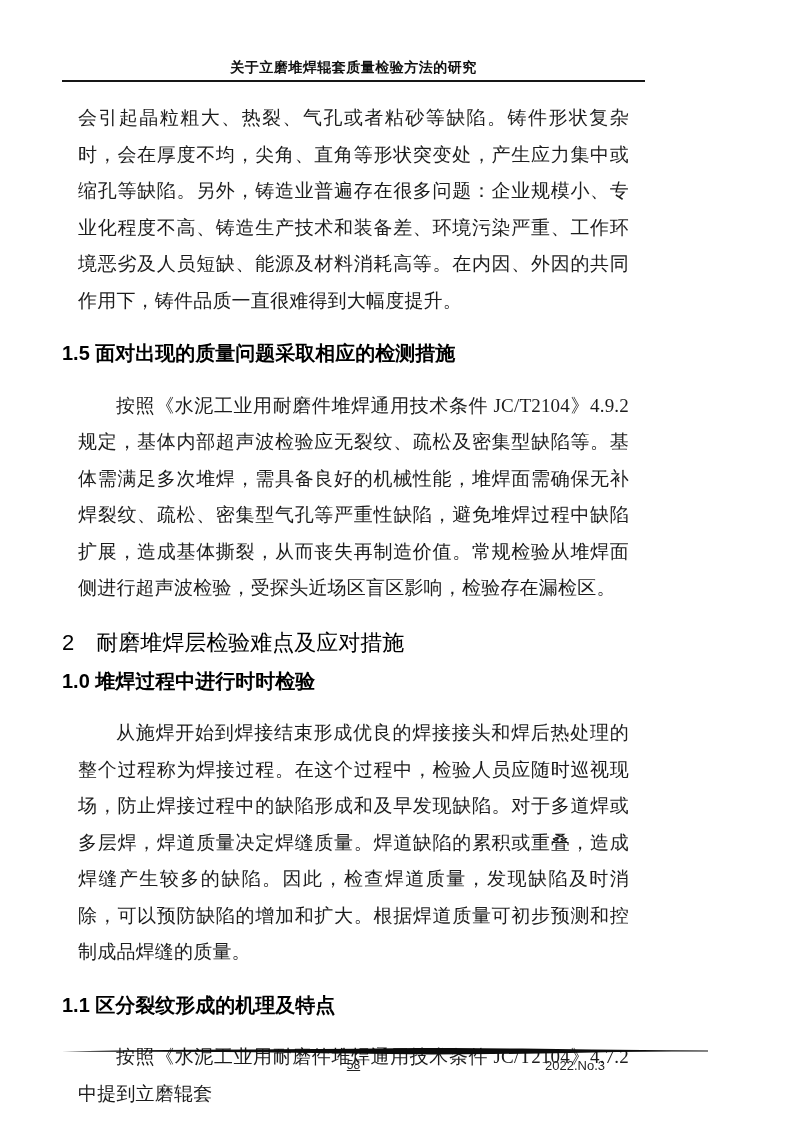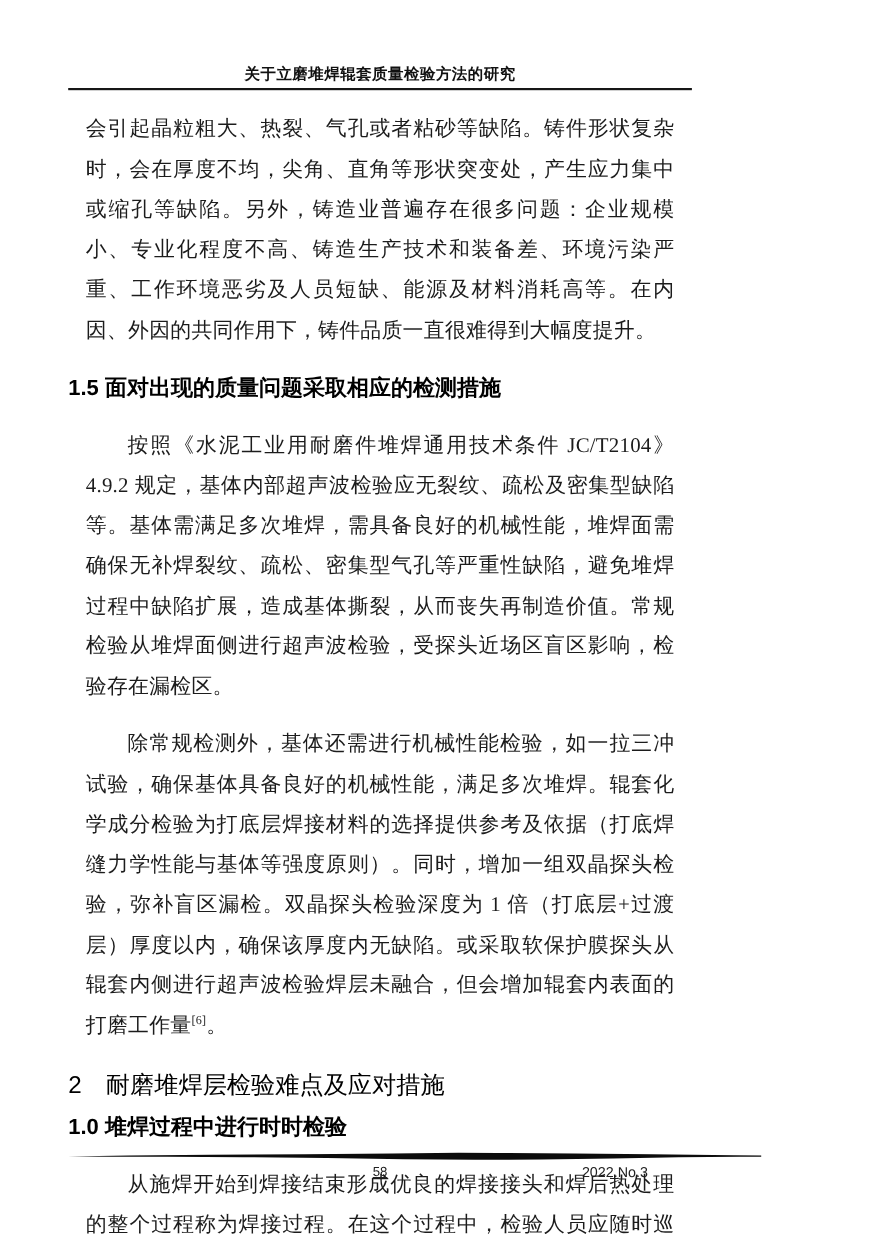--- a/index.html
+++ b/index.html
@@ -4,20 +4,21 @@
 <style>
   html, body { margin: 0; padding: 0; background: #ffffff; }
   .page {
     position: relative;
     width: 692px;
     height: 1122px;
     background: #ffffff;
     overflow: hidden;
     font-family: "Liberation Serif", "DejaVu Serif", serif;
     color: #1c1c1c;
+    padding-left: 16px;
   }
   
   .header {
     position: absolute;
     left: 62px;
     right: 63px;
     top: 0;
     height: 82px;
     display: flex;
     align-items: flex-end;
@@ -110,21 +111,20 @@
   </div>
 
   <div class="content">
 
     <p class="para">会引起晶粒粗大、热裂、气孔或者粘砂等缺陷。铸件形状复杂时，会在厚度不均，尖角、直角等形状突变处，产生应力集中或缩孔等缺陷。另外，铸造业普遍存在很多问题：企业规模小、专业化程度不高、铸造生产技术和装备差、环境污染严重、工作环境恶劣及人员短缺、能源及材料消耗高等。在内因、外因的共同作用下，铸件品质一直很难得到大幅度提升。</p>
 
     <h3 class="h-sub">1.5 面对出现的质量问题采取相应的检测措施</h3>
 
     <p class="para indent">按照《水泥工业用耐磨件堆焊通用技术条件 JC/T2104》4.9.2 规定，基体内部超声波检验应无裂纹、疏松及密集型缺陷等。基体需满足多次堆焊，需具备良好的机械性能，堆焊面需确保无补焊裂纹、疏松、密集型气孔等严重性缺陷，避免堆焊过程中缺陷扩展，造成基体撕裂，从而丧失再制造价值。常规检验从堆焊面侧进行超声波检验，受探头近场区盲区影响，检验存在漏检区。</p>
 
-    <p class="para indent"><span>除常规检测外，基体还需进行机械性能检验，如一拉三冲试验，确保基体具备良好的机械性能，满足多次堆焊。辊套化学成分检验为打底层焊接材料的选择提供参考及依据（打底焊缝力学性能与基体等强度原则）。同时，增加一组双晶探头检验，弥补盲区漏检。双晶探头检验深度为 1 倍（打底层+过渡层）厚度以内，确保该厚度内无缺陷。或采取软保护膜探头从辊套内侧进行超声波检验焊层未融合，但会增加辊套内表面的打磨工作量</span><sup class="ref">[6]</sup><span>。</span></p>
 
     <h2 class="h-main">2　耐磨堆焊层检验难点及应对措施</h2>
 
     <h3 class="h-sub">1.0 堆焊过程中进行时时检验</h3>
 
     <p class="para indent">从施焊开始到焊接结束形成优良的焊接接头和焊后热处理的整个过程称为焊接过程。在这个过程中，检验人员应随时巡视现场，防止焊接过程中的缺陷形成和及早发现缺陷。对于多道焊或多层焊，焊道质量决定焊缝质量。焊道缺陷的累积或重叠，造成焊缝产生较多的缺陷。因此，检查焊道质量，发现缺陷及时消除，可以预防缺陷的增加和扩大。根据焊道质量可初步预测和控制成品焊缝的质量。</p>
 
     <h3 class="h-sub">1.1 区分裂纹形成的机理及特点</h3>
 
     <p class="para indent">按照《水泥工业用耐磨件堆焊通用技术条件 JC/T2104》4.7.2 中提到立磨辊套</p>

